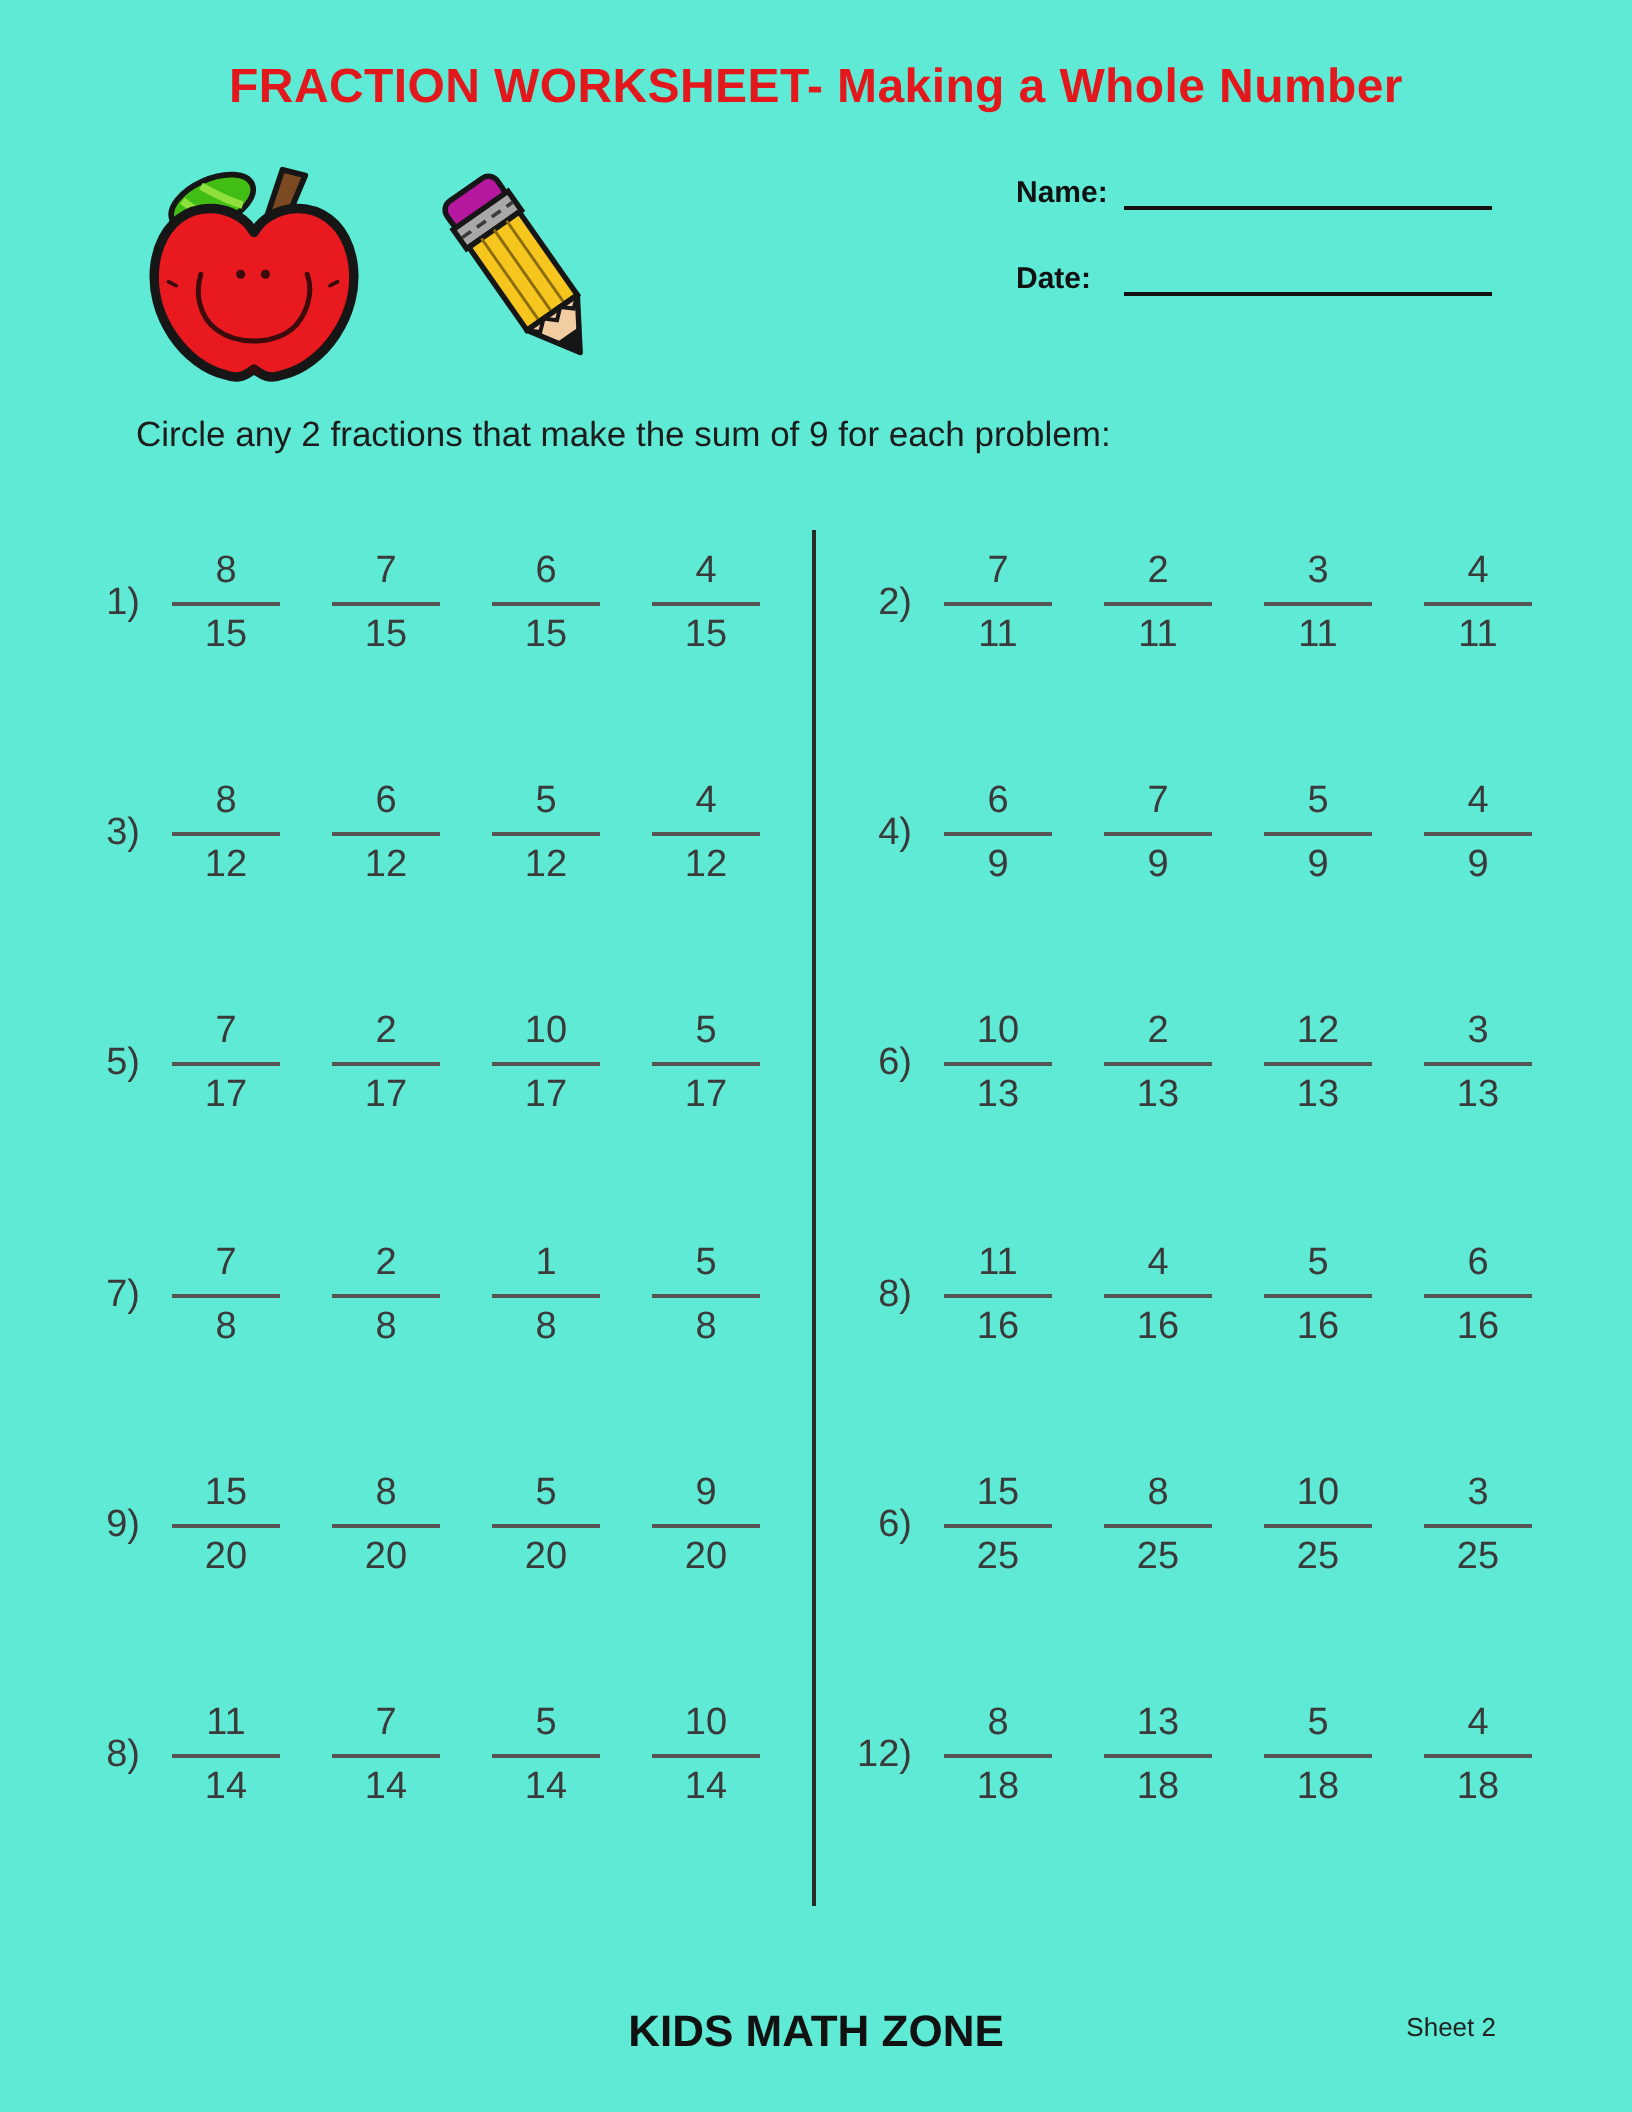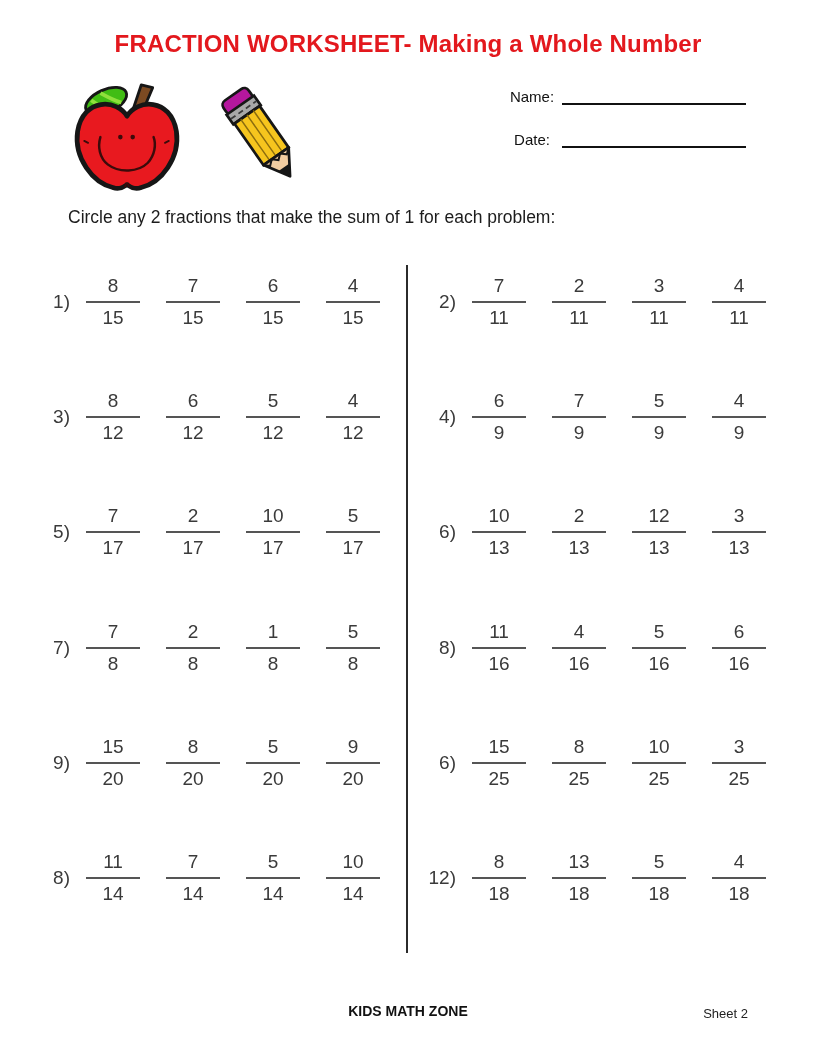--- a/index.html
+++ b/index.html
@@ -1,44 +1,44 @@
 <!DOCTYPE html>
 <html><head>
 <meta charset="utf-8">
 <style>
   html,body{margin:0;padding:0;background:#888;}
   .page{
-    position:relative;width:816px;height:1056px;margin:0 auto;background:#ffffff;
+    position:relative;width:816px;height:1056px;margin:0 auto;background:#5eead4;
     font-family:"Liberation Sans", sans-serif;overflow:hidden;
   }
   .title{
     position:absolute;top:30px;left:0;right:0;text-align:center;
     font-size:24px;font-weight:bold;letter-spacing:.2px;color:#e3181d;
   }
   .graphics{position:absolute;top:82px;left:70px;display:flex;align-items:flex-start;gap:26px;}
   .fields{position:absolute;top:86px;right:70px;width:238px;}
   .field-row{display:flex;align-items:flex-end;margin-bottom:24px;}
-  .field-label{font-size:15px;font-weight:normal;color:#111;margin-right:6px;white-space:nowrap;width:48px;text-align:center;}
+  .field-label{font-size:15px;font-weight:bold;color:#111;margin-right:6px;white-space:nowrap;width:48px;text-align:left;}
   .field-line{flex:1;height:17px;border-bottom:2px solid #111;}
   .instruction{position:absolute;top:207px;left:68px;font-size:17.5px;color:#1c1c1c;}
   .problems{position:absolute;top:244px;left:0;right:0;height:692px;display:flex;}
   .col{display:flex;flex-direction:column;box-sizing:border-box;}
   .col-left{width:406px;padding-left:50px;}
   .divider{width:2px;background:#2b2b2b;margin-top:21px;height:688px;}
   .col-right{flex:1;padding-left:0;}
   .problem{flex:1;display:flex;align-items:center;}
   .pnum{font-size:19px;color:#3a3a3a;text-align:right;margin-right:16px;}
   .col-left .pnum{width:40px;}
   .col-right .pnum{width:48px;}
   .frac{display:inline-flex;flex-direction:column;align-items:center;margin-right:26px;
         font-size:19px;color:#3a3a3a;line-height:1.15;}
   .frac .num{min-width:48px;text-align:center;padding:0 3px 4px;border-bottom:2px solid #555;}
   .frac .den{padding-top:4px;}
   .footer-brand{position:absolute;top:1003px;left:0;right:0;text-align:center;
-                font-size:14px;font-weight:bold;color:#111;}
+                font-size:22px;font-weight:bold;color:#111;}
   .footer-sheet{position:absolute;top:1006px;right:68px;font-size:13px;color:#222;}
 </style>
 </head>
 <body>
 
 <div class="page">
 
   <div class="title" style="color: rgb(227, 24, 29);">FRACTION WORKSHEET- Making a Whole Number</div>
 
   <div class="graphics">
@@ -74,21 +74,21 @@
     <div class="field-row">
       <span class="field-label">Name:</span>
       <span class="field-line"></span>
     </div>
     <div class="field-row">
       <span class="field-label">Date:</span>
       <span class="field-line"></span>
     </div>
   </div>
 
-  <div class="instruction">Circle any 2 fractions that make the sum of 1 for each problem:</div>
+  <div class="instruction">Circle any 2 fractions that make the sum of 9 for each problem:</div>
 
   <div class="problems">
     <div class="col col-left">
         <div class="problem">
     <span class="pnum">1)</span>
     <span class="frac">
       <span class="num">8</span>
       <span class="den">15</span>
     </span>
     <span class="frac">

